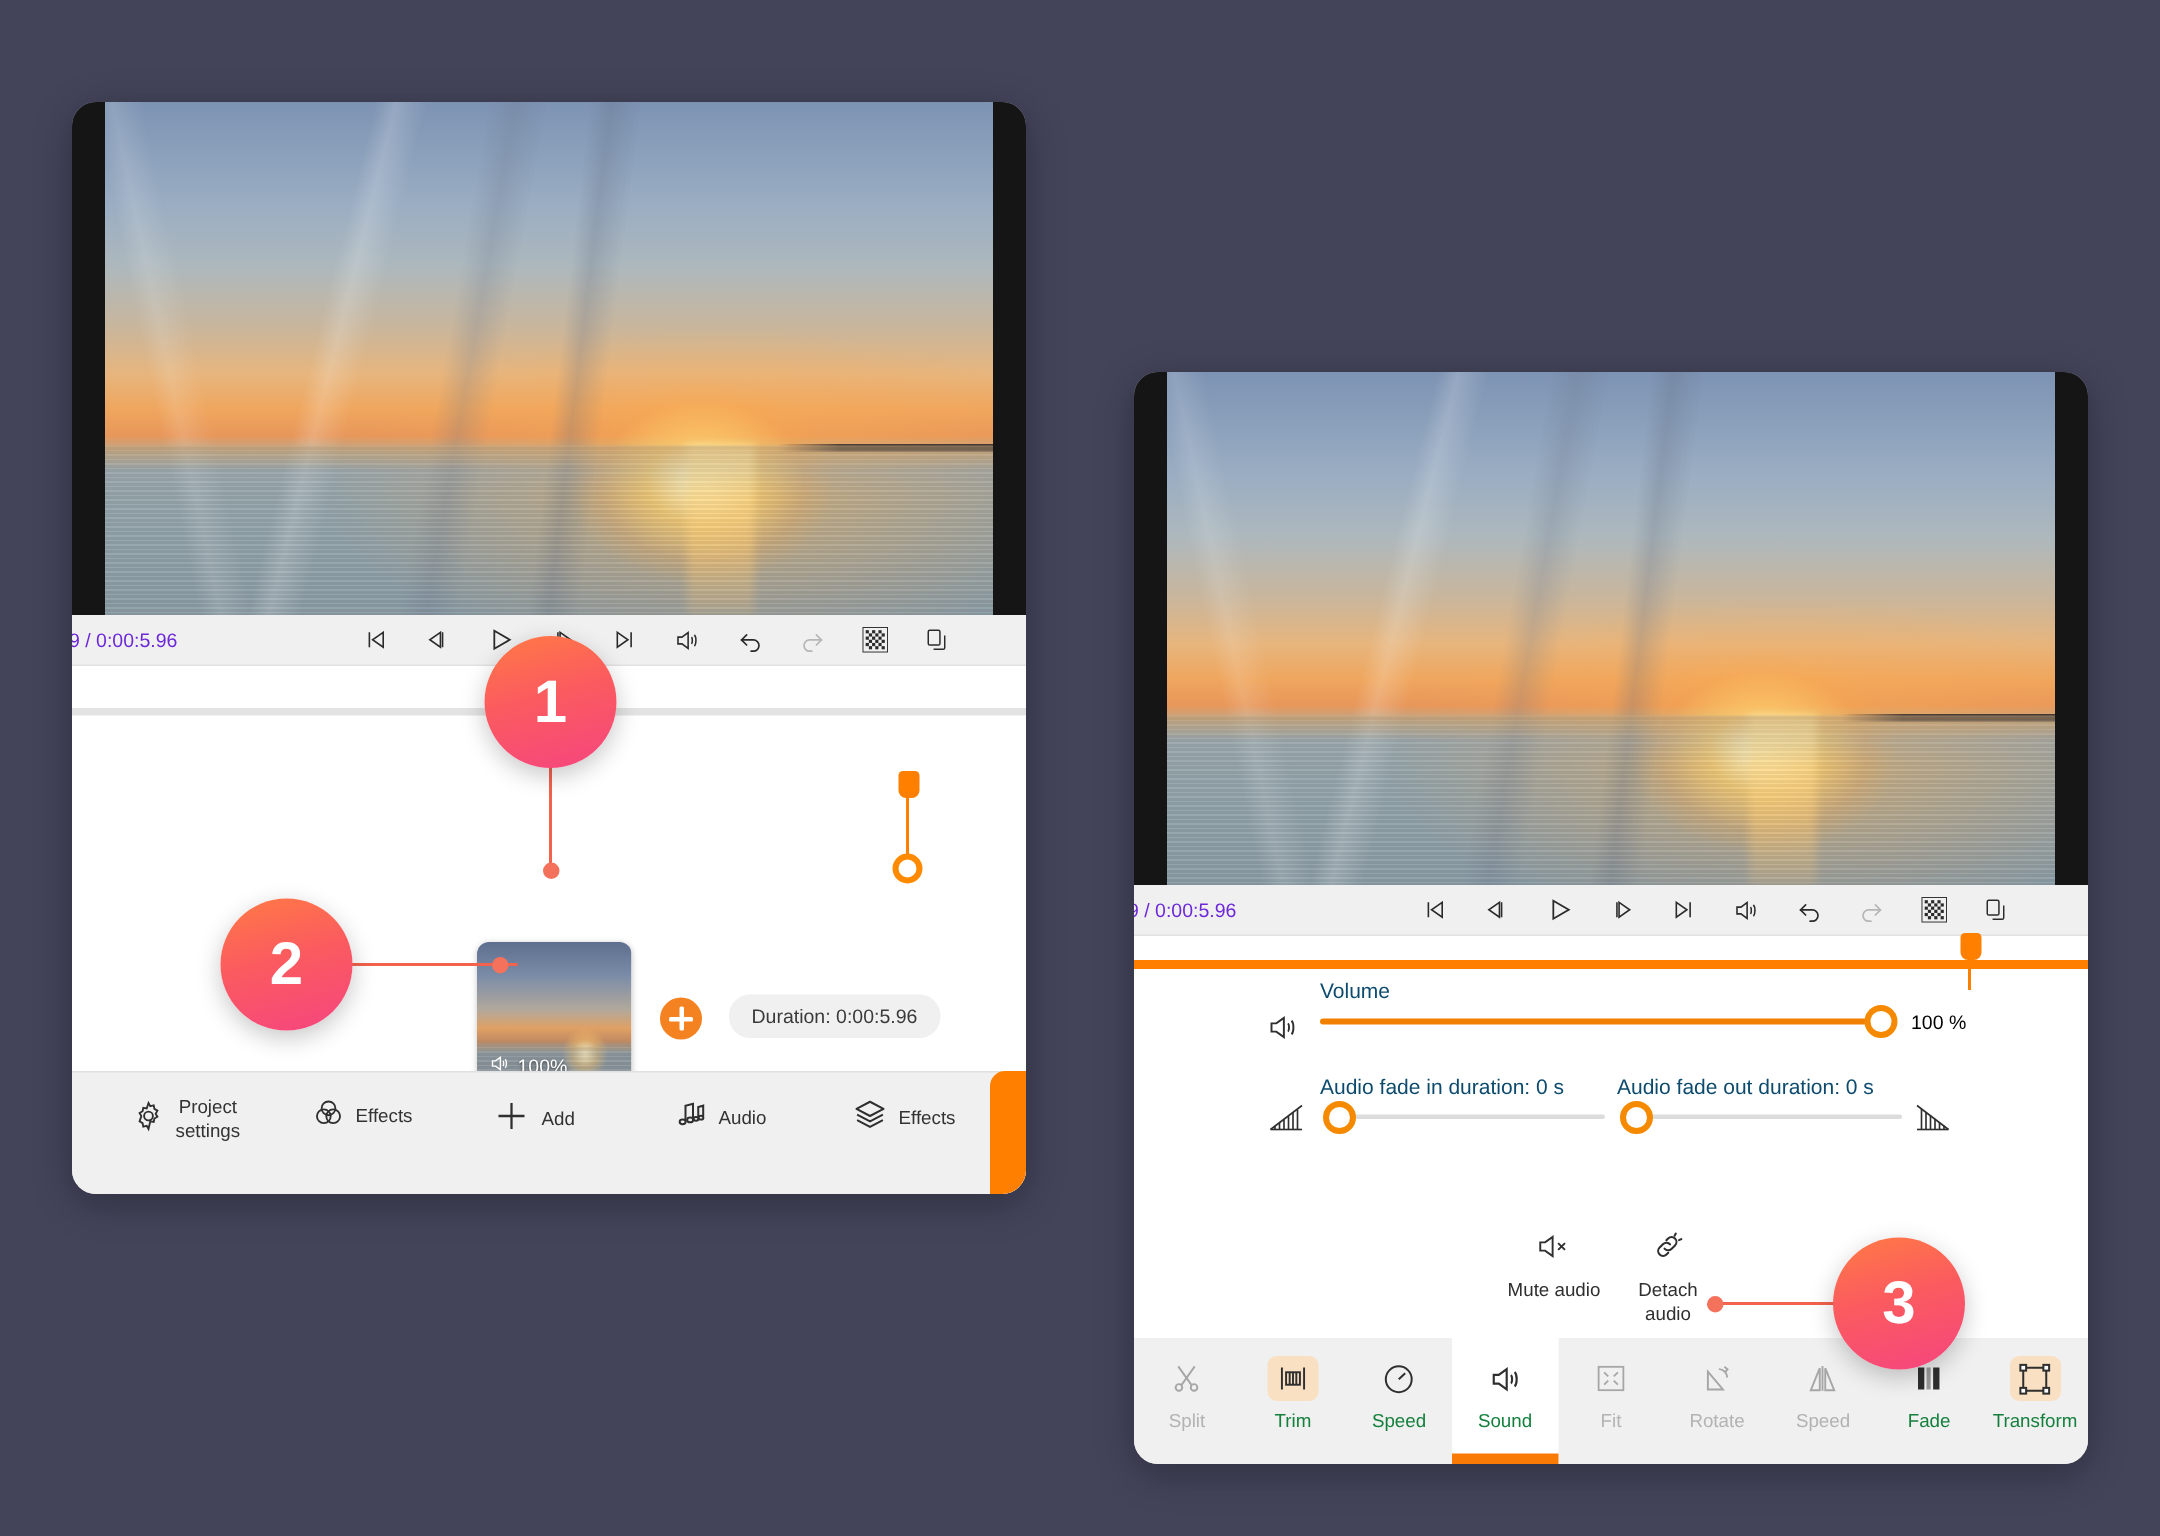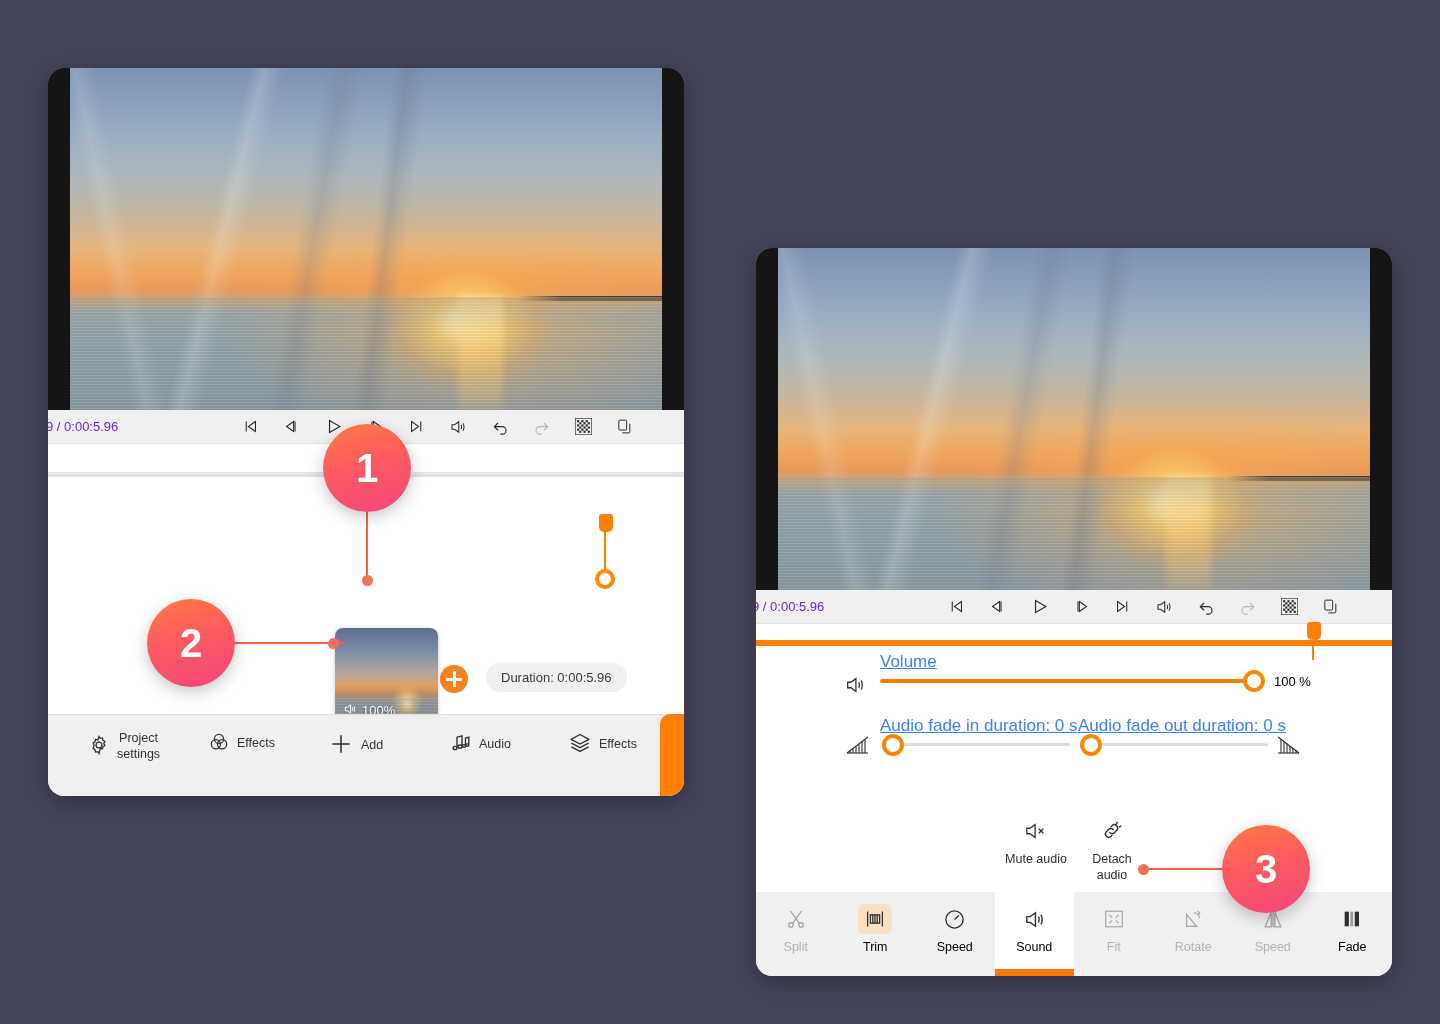--- a/index.html
+++ b/index.html
@@ -153,21 +153,21 @@
   }
   .action-label { font-size: 12.5px; color: #333; text-align: center; line-height: 1.25; }
   .orange-tabstrip {
     position: absolute; right: 0; bottom: 0;
     width: 24px; background: #ff8000;
     border-top-left-radius: 10px;
   }
 
   
   .sound-panel { position: absolute; left: 0; right: 0; background: #fff; }
-  .slider-label { position: absolute; font-size: 17px; color: #3b82f6; white-space: nowrap; text-decoration: underline; }
+  .slider-label { position: absolute; font-size: 14px; color: #0c4a6e; white-space: nowrap; }
   .track { position: absolute; height: 3px; border-radius: 2px; background: #dcdcdc; }
   .track.filled { background: #f28000; height: 4px; }
   .knob {
     position: absolute; width: 22px; height: 22px; border-radius: 50%;
     background: #fff; border: 4px solid #f58a00;
   }
   .slider-value { position: absolute; font-size: 13px; color: #000000; }
 
   .audio-act { position: absolute; display: flex; flex-direction: column; align-items: center; gap: 6px; width: 84px; }
   .audio-act-label { font-size: 12.5px; color: #2f2f2f; text-align: center; line-height: 1.25; }
@@ -183,21 +183,21 @@
     position: relative;
     display: flex; flex-direction: column; align-items: center; justify-content: flex-start;
     padding-top: 12px; gap: 6px;
   }
   .tab .ico-wrap {
     width: 34px; height: 30px;
     display: flex; align-items: center; justify-content: center;
     border-radius: 6px;
   }
   .tab.highlight .ico-wrap { background: #fae0c2; }
-  .tab .tab-label { font-size: 12.5px; color: #000000; }
+  .tab .tab-label { font-size: 12.5px; color: #15803d; }
   .tab.disabled .tab-label { color: #b3b3b3; }
   .tab.disabled svg { opacity: .38; }
   .tab.active { background: #ffffff; }
   .tab.active::after {
     content: ""; position: absolute; left: 0; right: 0; bottom: 0;
     height: 7px; background: #f97b06;
   }
 
   
   .callout {
@@ -317,21 +317,21 @@
         </span>
       </div>
     </div>
 
     <div class="timeline-zone" style="position:absolute; left:0; right:0; top:376px; bottom:82px;">
       <div class="ruler-line" style="top:28px;"></div>
       <div class="playhead-tab" style="left:551px; top:70px;"></div>
       <div class="playhead-stem" style="left:556px; top:86px; height:44px;"></div>
       <div class="playhead-knob" style="left:547px; top:125px;"></div>
 
-      <div class="clip" style="left:287px; top:184px; width:103px; height:103px;">
+      <div class="clip" style="left:270px; top:184px; width:103px; height:103px;">
         <div class="clip-thumb">
           <div class="video-sky" style="background:
               radial-gradient(ellipse 20% 22% at 70% 72%, rgba(255,240,190,.9) 0%, rgba(255,200,110,.45) 40%, rgba(255,180,80,0) 75%),
               linear-gradient(to bottom, #5d6f8e 0%, #7b8ca8 22%, #b2a99b 44%, #e0a064 56%, #c08a62 64%, #8a949a 70%, #8a969d 100%);"></div>
           <div class="video-water" style="height:32%;"></div>
         </div>
         <div class="vol-badge">
           <span>
             <svg width="14" height="14" viewBox="0 0 24 24" fill="none" stroke="#fff" stroke-width="1.6">
                 <path d="M4 9v6h3.5L13 19V5L7.5 9z"></path>
@@ -660,20 +660,34 @@
       <div class="tab">
         <span class="ico-wrap">
           <svg width="22" height="20" viewBox="0 0 24 20">
               <rect x="4" y="2" width="4.6" height="16" fill="#2f2f2f"></rect>
               <rect x="10.2" y="2" width="3" height="16" fill="#9a9a9a"></rect>
               <rect x="15" y="2" width="4.6" height="16" fill="#2f2f2f"></rect>
             </svg>
         </span>
         <span class="tab-label">Fade</span>
       </div>
+      <div class="tab highlight">
+        <span class="ico-wrap">
+          <svg width="23" height="23" viewBox="0 0 24 24" fill="none" stroke="#2f2f2f" stroke-width="1.4">
+              <rect x="4" y="4" width="16" height="16"></rect>
+              <g fill="#fff" stroke="#2f2f2f">
+                <rect x="2" y="2" width="4" height="4"></rect>
+                <rect x="18" y="2" width="4" height="4"></rect>
+                <rect x="2" y="18" width="4" height="4"></rect>
+                <rect x="18" y="18" width="4" height="4"></rect>
+              </g>
+            </svg>
+        </span>
+        <span class="tab-label">Transform</span>
+      </div>
     </div>
   </div>
 
   <div class="lead" style="left:366px; top:505px; width:2px; height:75px;"></div>
   <div class="lead-dot" style="left:362px; top:575px;"></div>
   <div class="callout" style="left:323px; top:424px; width:88px; height:88px;">
     <span>1</span>
   </div>
 
   <div class="lead" style="left:230px; top:642px; width:115px; height:2px;"></div>

